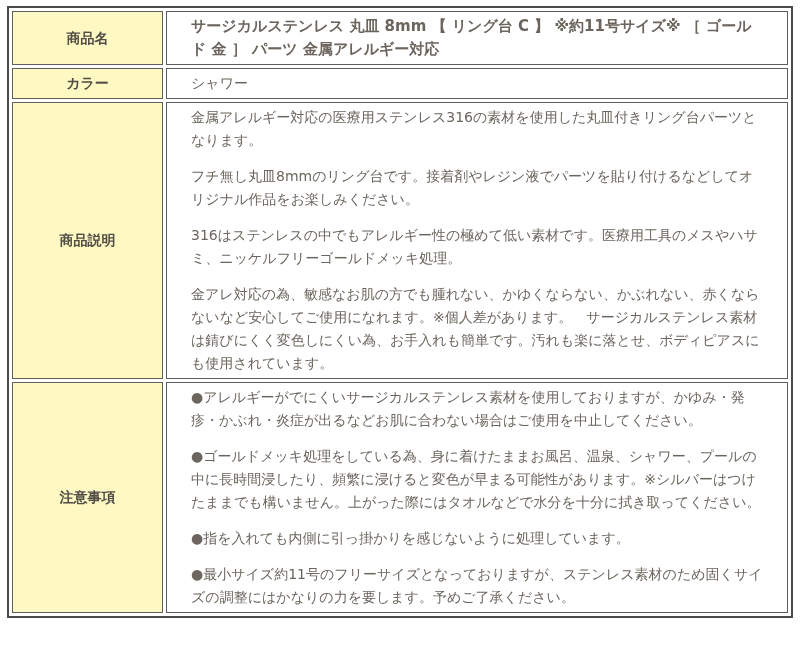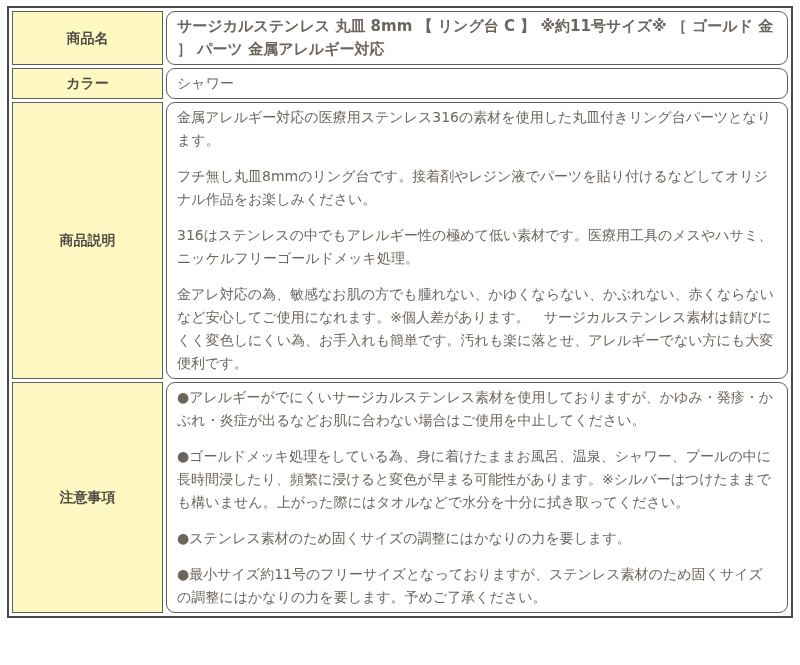--- a/index.html
+++ b/index.html
@@ -34,23 +34,22 @@
     width: 151px;
     background: #fef9c3;
     color: #514c45;
     font-weight: bold;
     text-align: center;
     padding: 3px 6px;
   }
   td.row-content {
     background: #ffffff;
     color: #6b655d;
-    padding: 3px 10px;
+    padding: 3px 24px;
     vertical-align: middle;
-    border-radius: 9px;
   }
   td.row-content p {
     margin: 0 0 13px 0;
   }
   td.row-content p:last-child {
     margin-bottom: 0;
   }
   .product-name {
     font-weight: bold;
     font-size: 15px;
@@ -73,28 +72,28 @@
         <td class="row-content">
           <p>シャワー</p>
         </td>
       </tr>
       <tr>
         <td class="row-label">商品説明</td>
         <td class="row-content">
           <p>金属アレルギー対応の医療用ステンレス316の素材を使用した丸皿付きリング台パーツとなります。</p>
           <p>フチ無し丸皿8mmのリング台です。接着剤やレジン液でパーツを貼り付けるなどしてオリジナル作品をお楽しみください。</p>
           <p>316はステンレスの中でもアレルギー性の極めて低い素材です。医療用工具のメスやハサミ、ニッケルフリーゴールドメッキ処理。</p>
-          <p>金アレ対応の為、敏感なお肌の方でも腫れない、かゆくならない、かぶれない、赤くならないなど安心してご使用になれます。※個人差があります。　サージカルステンレス素材は錆びにくく変色しにくい為、お手入れも簡単です。汚れも楽に落とせ、アレルギーでない方にも大変便利です。</p>
+          <p>金アレ対応の為、敏感なお肌の方でも腫れない、かゆくならない、かぶれない、赤くならないなど安心してご使用になれます。※個人差があります。　サージカルステンレス素材は錆びにくく変色しにくい為、お手入れも簡単です。汚れも楽に落とせ、ボディピアスにも使用されています。</p>
         </td>
       </tr>
       <tr>
         <td class="row-label">注意事項</td>
         <td class="row-content">
           <p>●アレルギーがでにくいサージカルステンレス素材を使用しておりますが、かゆみ・発疹・かぶれ・炎症が出るなどお肌に合わない場合はご使用を中止してください。</p>
           <p>●ゴールドメッキ処理をしている為、身に着けたままお風呂、温泉、シャワー、プールの中に長時間浸したり、頻繁に浸けると変色が早まる可能性があります。※シルバーはつけたままでも構いません。上がった際にはタオルなどで水分を十分に拭き取ってください。</p>
-          <p>●ステンレス素材のため固くサイズの調整にはかなりの力を要します。</p>
+          <p>●指を入れても内側に引っ掛かりを感じないように処理しています。</p>
           <p>●最小サイズ約11号のフリーサイズとなっておりますが、ステンレス素材のため固くサイズの調整にはかなりの力を要します。予めご了承ください。</p>
         </td>
       </tr>
 
     </tbody>
   </table>
 </div>
 
 </body></html>

